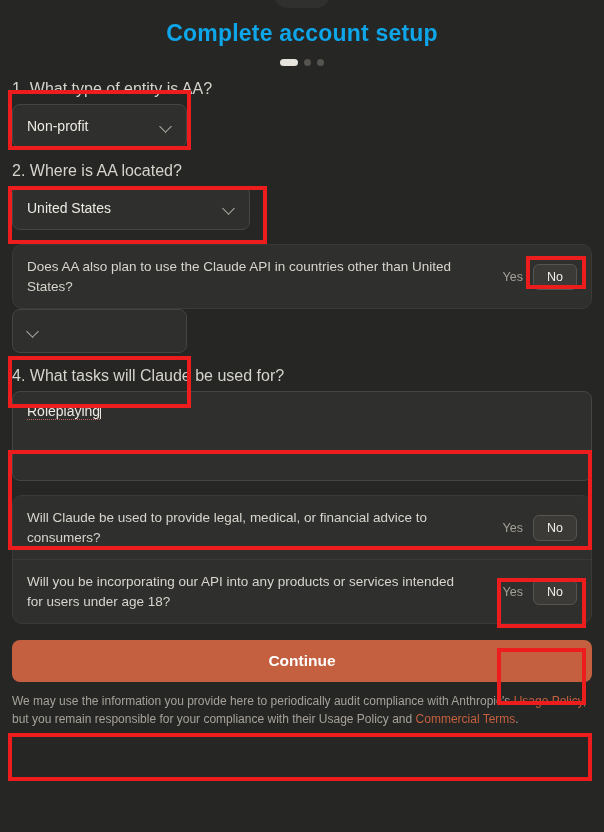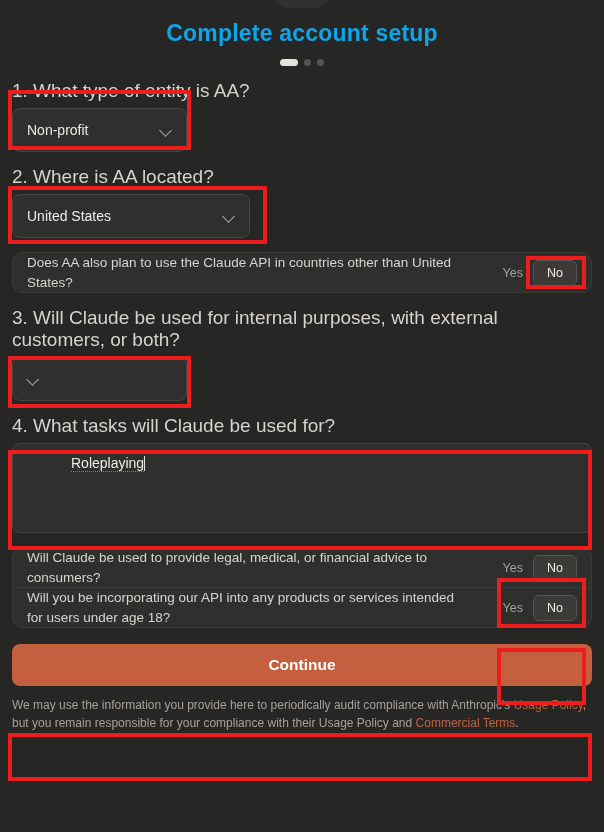--- a/index.html
+++ b/index.html
@@ -50,21 +50,21 @@
     height: 7px;
     border-radius: 50%;
     background: #56544f;
   }
   .dot.wide {
     width: 18px;
     border-radius: 4px;
     background: #e6e3dc;
   }
   .q-label {
-    font-size: 19px;
+    font-size: 16px;
     color: #d6d3cc;
     margin: 14px 0 6px 0;
   }
   .select {
     width: 100%;
     height: 44px;
     background: #2f2f2d;
     border: 1px solid #474541;
     border-radius: 8px;
     display: flex;
@@ -94,21 +94,21 @@
   .sel-1 { width: 175px; }
   .sel-2 { width: 238px; }
   .sel-3 { width: 175px; }
 
   .row-card {
     background: #2f2f2d;
     border: 1px solid #3c3a37;
     border-radius: 10px;
     display: flex;
     align-items: center;
-    padding: 0 14px;
+    padding: 12px 14px;
     margin-top: 14px;
     gap: 10px;
   }
   .row-card .rc-text {
     flex: 1;
     font-size: 13.5px;
     line-height: 1.45;
     color: #d8d5ce;
   }
   .toggle {
@@ -145,21 +145,20 @@
     border-radius: 0;
     background: transparent;
     gap: 48px;
   }
   .stacked .row-card + .row-card {
     border-top: 1px solid #3c3a37;
   }
   .ta-text {
     border-bottom: 1px dotted #c0655c;
     display: inline;
-    margin-left: 44px;
   }
   .ta-box {
     width: 100%;
     height: 90px;
     background: #2f2f2d;
     border: 1px solid #474541;
     border-radius: 8px;
     padding: 11px 14px;
     font-size: 14px;
     color: #edeae3;
@@ -237,21 +236,20 @@
   
   <div class="row-card">
     <div class="rc-text">Does AA also plan to use the Claude API in countries other than United States?</div>
     <div class="toggle">
       <span class="yes">Yes</span>
       <span class="no">No</span>
     </div>
   </div>
 
   
-  <div class="q-label">3. Will Claude be used for internal purposes, with external customers, or both?</div>
   <div class="select sel-3">
     <span class="chev"></span>
   </div>
 
   
   <div class="q-label">4. What tasks will Claude be used for?</div>
   <div class="ta-box">
     <span class="ta-text">Roleplaying</span><span class="caret"></span>
   </div>
 

